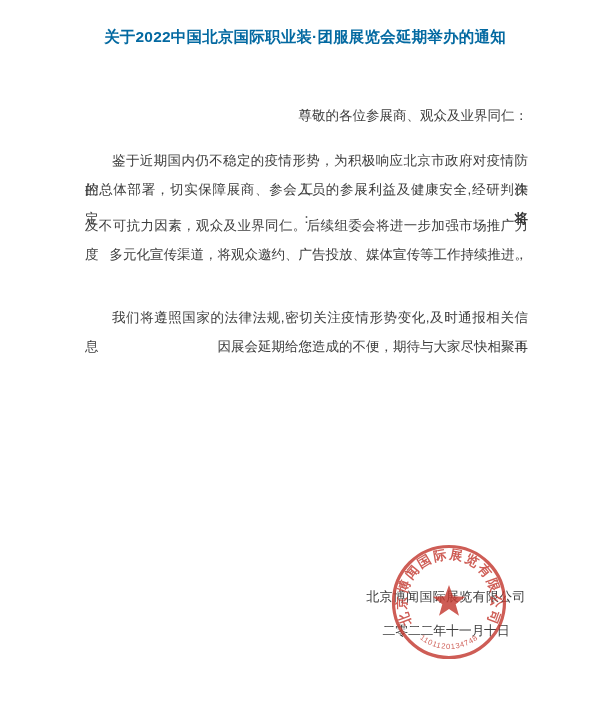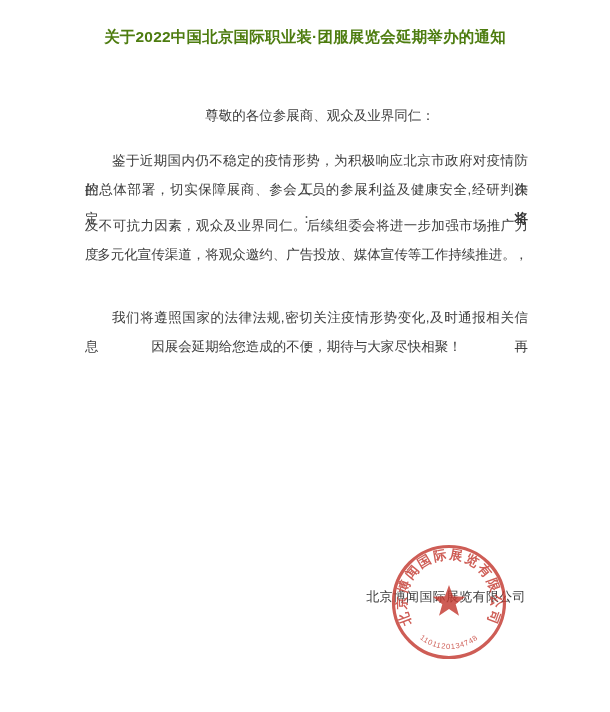--- a/index.html
+++ b/index.html
@@ -13,40 +13,40 @@
   }
   .title {
     position: absolute;
     top: 27px;
     left: 0;
     right: 0;
     margin: 0;
     text-align: center;
     font-size: 15.5px;
     font-weight: bold;
-    color: #4d7c0f;
+    color: #0369a1;
     letter-spacing: 0.2px;
   }
   .body-text {
     position: absolute;
     top: 101px;
     left: 85px;
     width: 443px;
     font-size: 13.5px;
     color: #3d3d3d;
   }
   .para { margin: 0; }
   .para:nth-child(2) { margin-top: 16px; }
   .para:nth-child(3) { margin-top: 7px; }
   .para:nth-child(4) { margin-top: 34px; }
   .line {
     line-height: 29px;
     height: 29px;
     white-space: normal;
-    text-align: center;
+    text-align: right;
   }
   .line.fill {
     text-align: justify;
     text-align-last: justify;
     text-justify: inter-character;
   }
   .line.indent { text-indent: 27px; }
   .seg-bold { font-weight: bold; color: #373737; }
   .signature {
     position: absolute;
@@ -93,20 +93,21 @@
         <div class="line"><span>多元化宣传渠道，将观众邀约、广告投放、媒体宣传等工作持续推进。</span></div>
       </div>
       <div class="para">
         <div class="line fill indent"><span>我们将遵照国家的法律法规,密切关注疫情形势变化,及时通报相关信息；再</span></div>
         <div class="line"><span>因展会延期给您造成的不便，期待与大家尽快相聚！</span></div>
       </div>
     </div>
 
   <div class="signature">
     <div class="company-line">北京博闻国际展览有限公司</div>
+    <div class="date-line">二零二二年十一月十日</div>
   </div>
 
   <svg class="stamp" viewBox="0 0 120 120" xmlns="http://www.w3.org/2000/svg">
     <defs>
       <path id="arcTop" d="M 22.8,81.5 A 43,43 0 1 1 97.2,81.5" fill="none"></path>
       <path id="arcBottom" d="M 26.8,93.2 A 47,47 0 0 0 93.2,93.2" fill="none"></path>
     </defs>
     <circle cx="60" cy="60" r="55.5"></circle>
     <polygon class="star" points="60,43 64.1,54.3 76.2,54.7 66.7,62.2 70,73.8 60,67 50,73.8 53.3,62.2 43.8,54.7 55.9,54.3"></polygon>
     <text class="arc-text">

